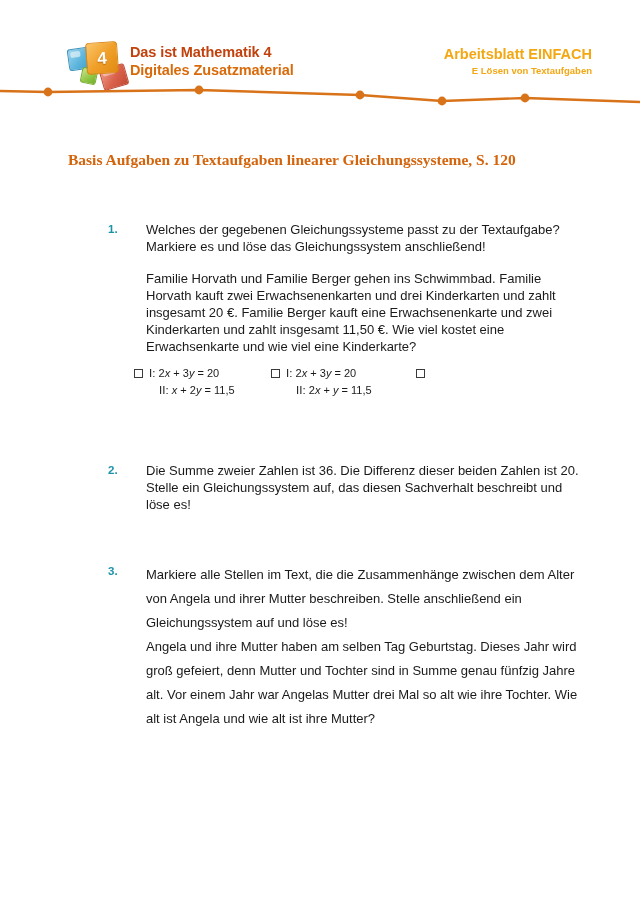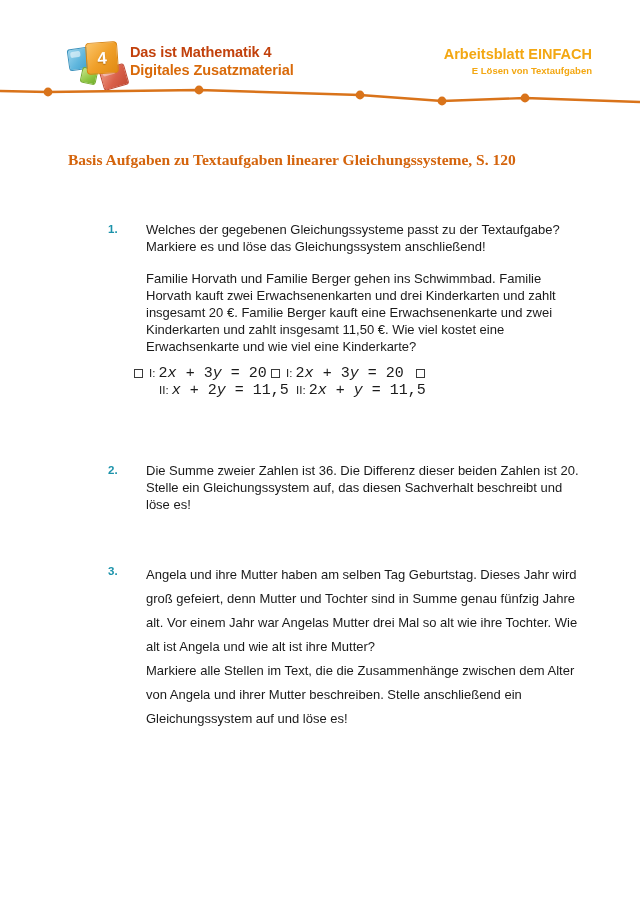--- a/index.html
+++ b/index.html
@@ -200,22 +200,22 @@
     font-size: 11.5px;
     line-height: 17px;
     white-space: nowrap;
   }
   .eq-line { display: block; }
   .eq-label {
     font-family: "Liberation Sans", sans-serif;
     font-weight: normal;
   }
   .eq-math {
-    font-family: Liberation Mono, monospace;
-    font-size: 15px;
+    font-family: Liberation Sans, sans-serif;
+    font-size: 11px;
   }
   .eq-math i { font-style: italic; }
   .eq-line.second { padding-left: 10px; }
 
   
   .footer {
     position: absolute;
     left: 0; top: 800px;
     width: 640px; height: 105px;
   }
@@ -301,22 +301,22 @@
   <div class="task" id="task-2">
     <div class="task-num">2.</div>
     <div class="task-body">
       <p>Die Summe zweier Zahlen ist 36. Die Differenz dieser beiden Zahlen ist 20. Stelle ein Gleichungssystem auf, das diesen Sachverhalt beschreibt und löse es!</p>
     </div>
   </div>
 
   <div class="task" id="task-3">
     <div class="task-num">3.</div>
     <div class="task-body task-loose">
+      <p>Markiere alle Stellen im Text, die die Zusammenhänge zwischen dem Alter von Angela und ihrer Mutter beschreiben. Stelle anschließend ein Gleichungssystem auf und löse es!</p>
       <p>Angela und ihre Mutter haben am selben Tag Geburtstag. Dieses Jahr wird groß gefeiert, denn Mutter und Tochter sind in Summe genau fünfzig Jahre alt. Vor einem Jahr war Angelas Mutter drei Mal so alt wie ihre Tochter. Wie alt ist Angela und wie alt ist ihre Mutter?</p>
-      <p>Markiere alle Stellen im Text, die die Zusammenhänge zwischen dem Alter von Angela und ihrer Mutter beschreiben. Stelle anschließend ein Gleichungssystem auf und löse es!</p>
     </div>
   </div>
 
   <div class="footer">
 
     
 
     
 
     

